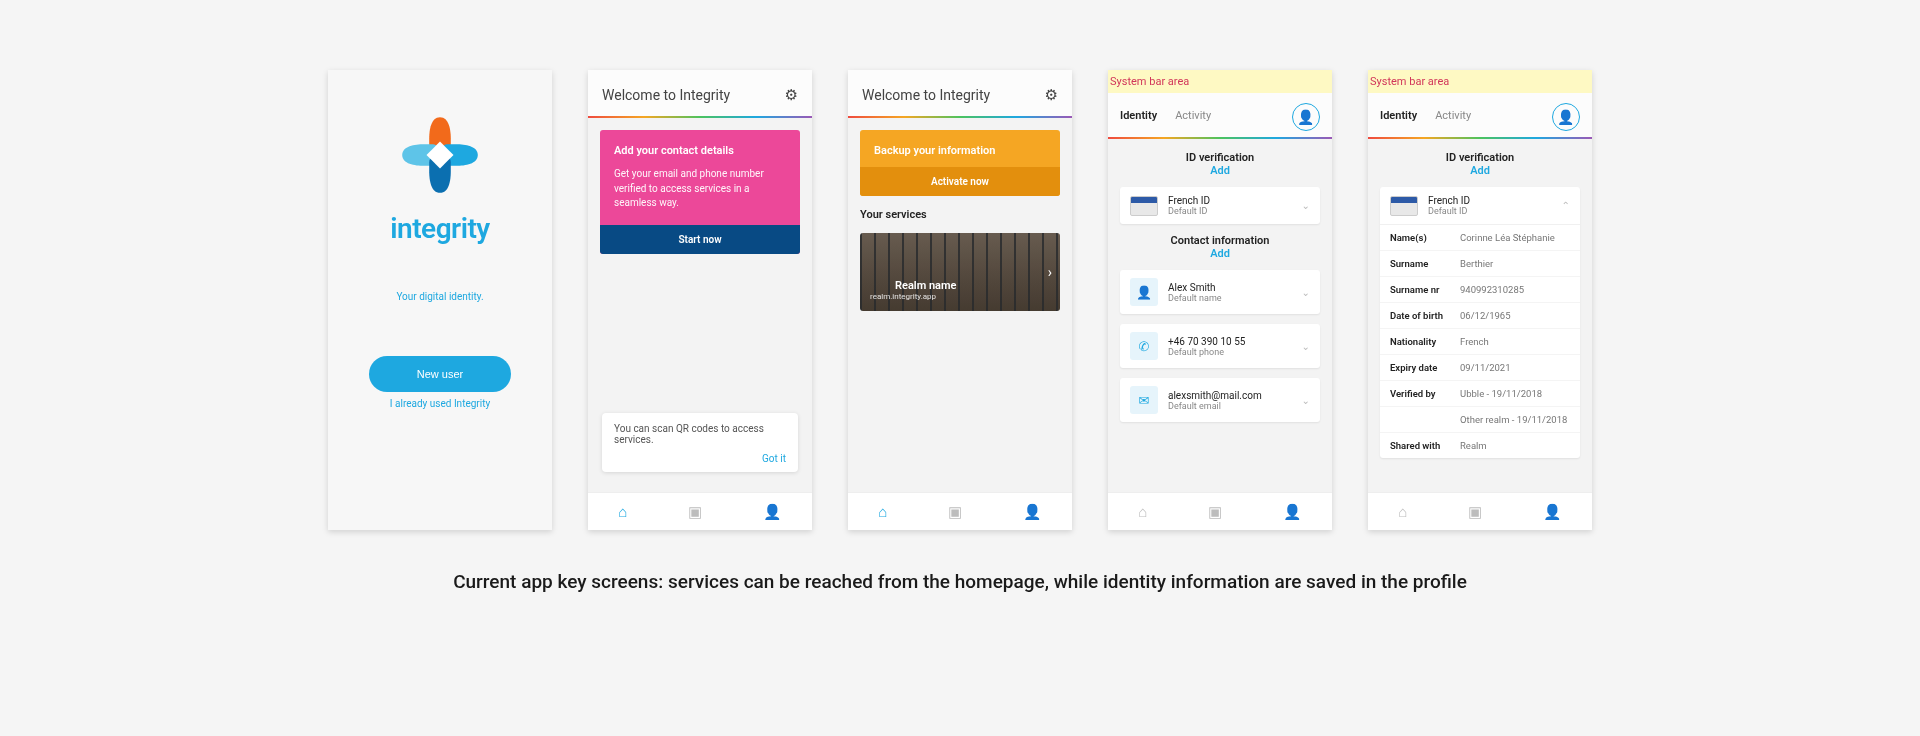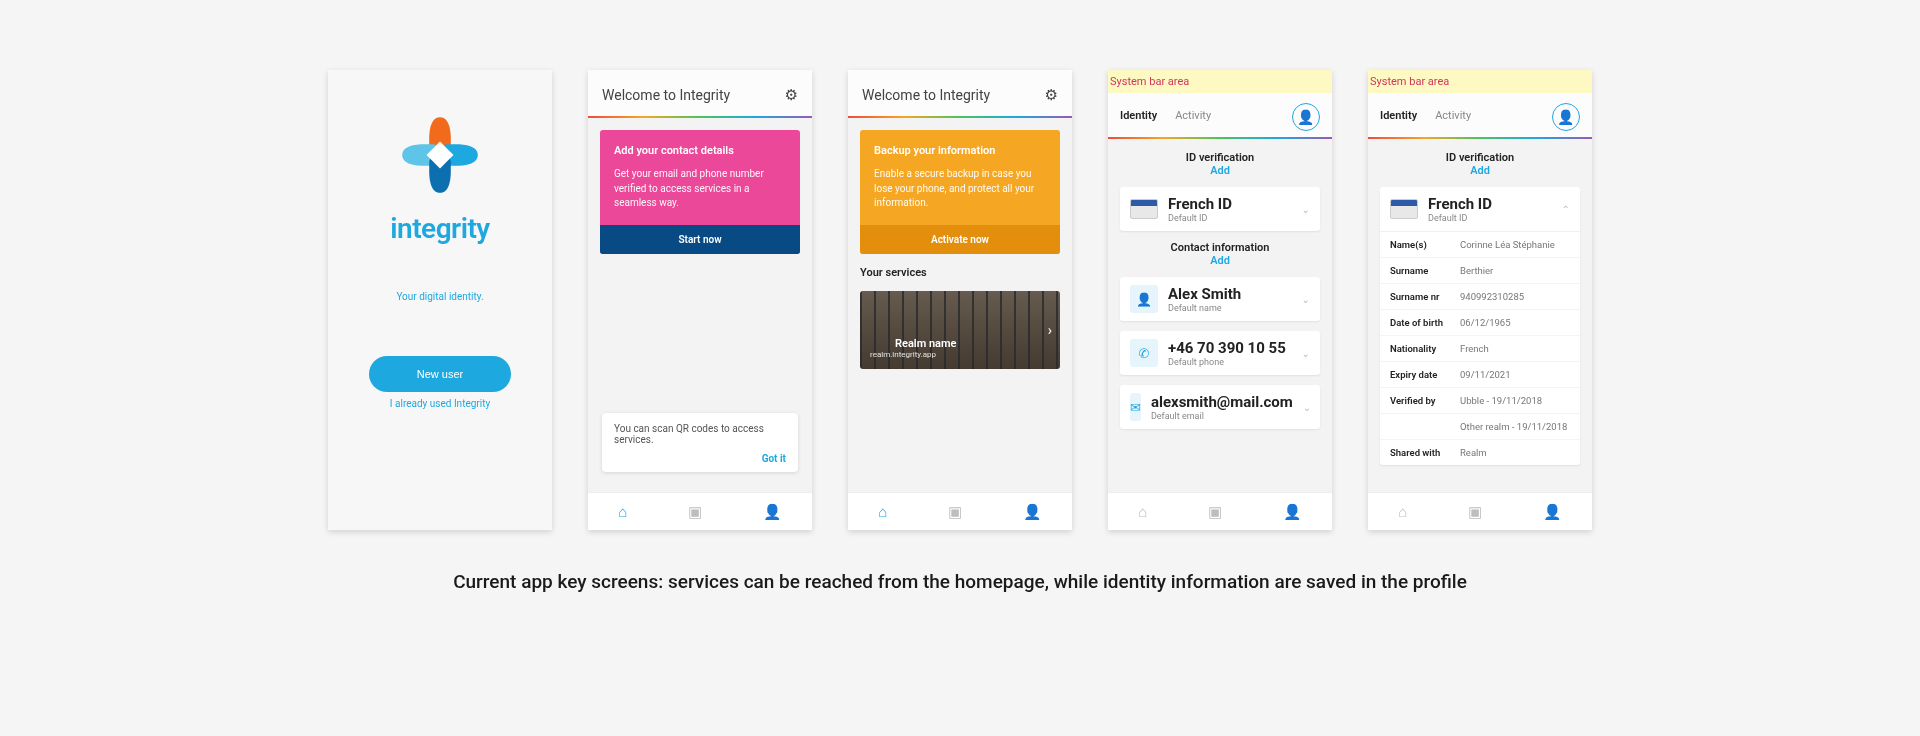--- a/index.html
+++ b/index.html
@@ -86,21 +86,21 @@
 
   .qr-tooltip {
     margin: auto 2px 8px 2px; background: #fff; border-radius: 4px;
     box-shadow: 0 1px 4px rgba(0,0,0,0.12); padding: 10px 12px 8px 12px;
     position: relative; font-size: 10px; color: #555;
   }
   .qr-tooltip::after {
     content:""; position:absolute; bottom:-6px; left:50%; transform:translateX(-50%);
     border:6px solid transparent; border-top-color:#fff;
   }
-  .got-it { text-align: right; color: #1ea8e0; font-weight: 700; font-size: 10px; margin-top: 8px; }
+  .got-it { text-align: right; color: #1ea8e0; font-weight: 400; font-size: 10px; margin-top: 8px; }
 
   
   .bottom-nav {
     height: 38px; background: #fff; border-top: 1px solid #eee;
     display: flex; justify-content: space-around; align-items: center;
   }
   .nav-ico { font-size: 15px; color: #bdbdbd; }
   .nav-ico.active { color: #1ea8e0; }
 
   
@@ -126,21 +126,21 @@
   .list-card {
     background: #fff; border-radius: 3px; box-shadow: 0 1px 2px rgba(0,0,0,0.08);
     display: flex; align-items: center; padding: 8px 10px; gap: 10px; position: relative;
   }
   .id-thumb {
     width: 28px; height: 20px; border-radius: 2px;
     background: linear-gradient(#2d5aa7 0 35%, #e8e8e8 35% 100%);
     border: 1px solid #ccc;
   }
   .lc-main { display: flex; flex-direction: column; }
-  .lc-title { font-size: 15px; font-weight: 700; color: #222; }
+  .lc-title { font-size: 10px; font-weight: 400; color: #222; }
   .lc-sub   { font-size: 9px; color: #888; }
   .chev-dn { margin-left: auto; font-size: 10px; color: #bbb; }
 
   .ico-box {
     width: 28px; height: 28px; border-radius: 3px; background: #e6f4fb;
     display: flex; align-items: center; justify-content: center; color: #1ea8e0; font-size: 13px;
   }
 
   
   .details-card {
@@ -206,21 +206,20 @@
 
   <div class="phone">
     <div class="wheader">
       <span class="wheader-title">Welcome to Integrity</span>
       <span class="gear">⚙</span>
     </div>
     <div class="rainbow-bar"></div>
     <div class="body-area">
       <div class="promo-card promo-amber">
         <div class="promo-title">Backup your information</div>
-        <div class="promo-body">Enable a secure backup in case you lose your phone, and protect all your information.</div>
         <div class="promo-action">Activate now</div>
       </div>
       <div class="section-label">Your services</div>
       <div class="realm-card">
         <div class="realm-title">Realm name</div>
         <div class="realm-sub">realm.integrity.app</div>
         <span class="chev-r">›</span>
       </div>
     </div>
     <div class="bottom-nav">

